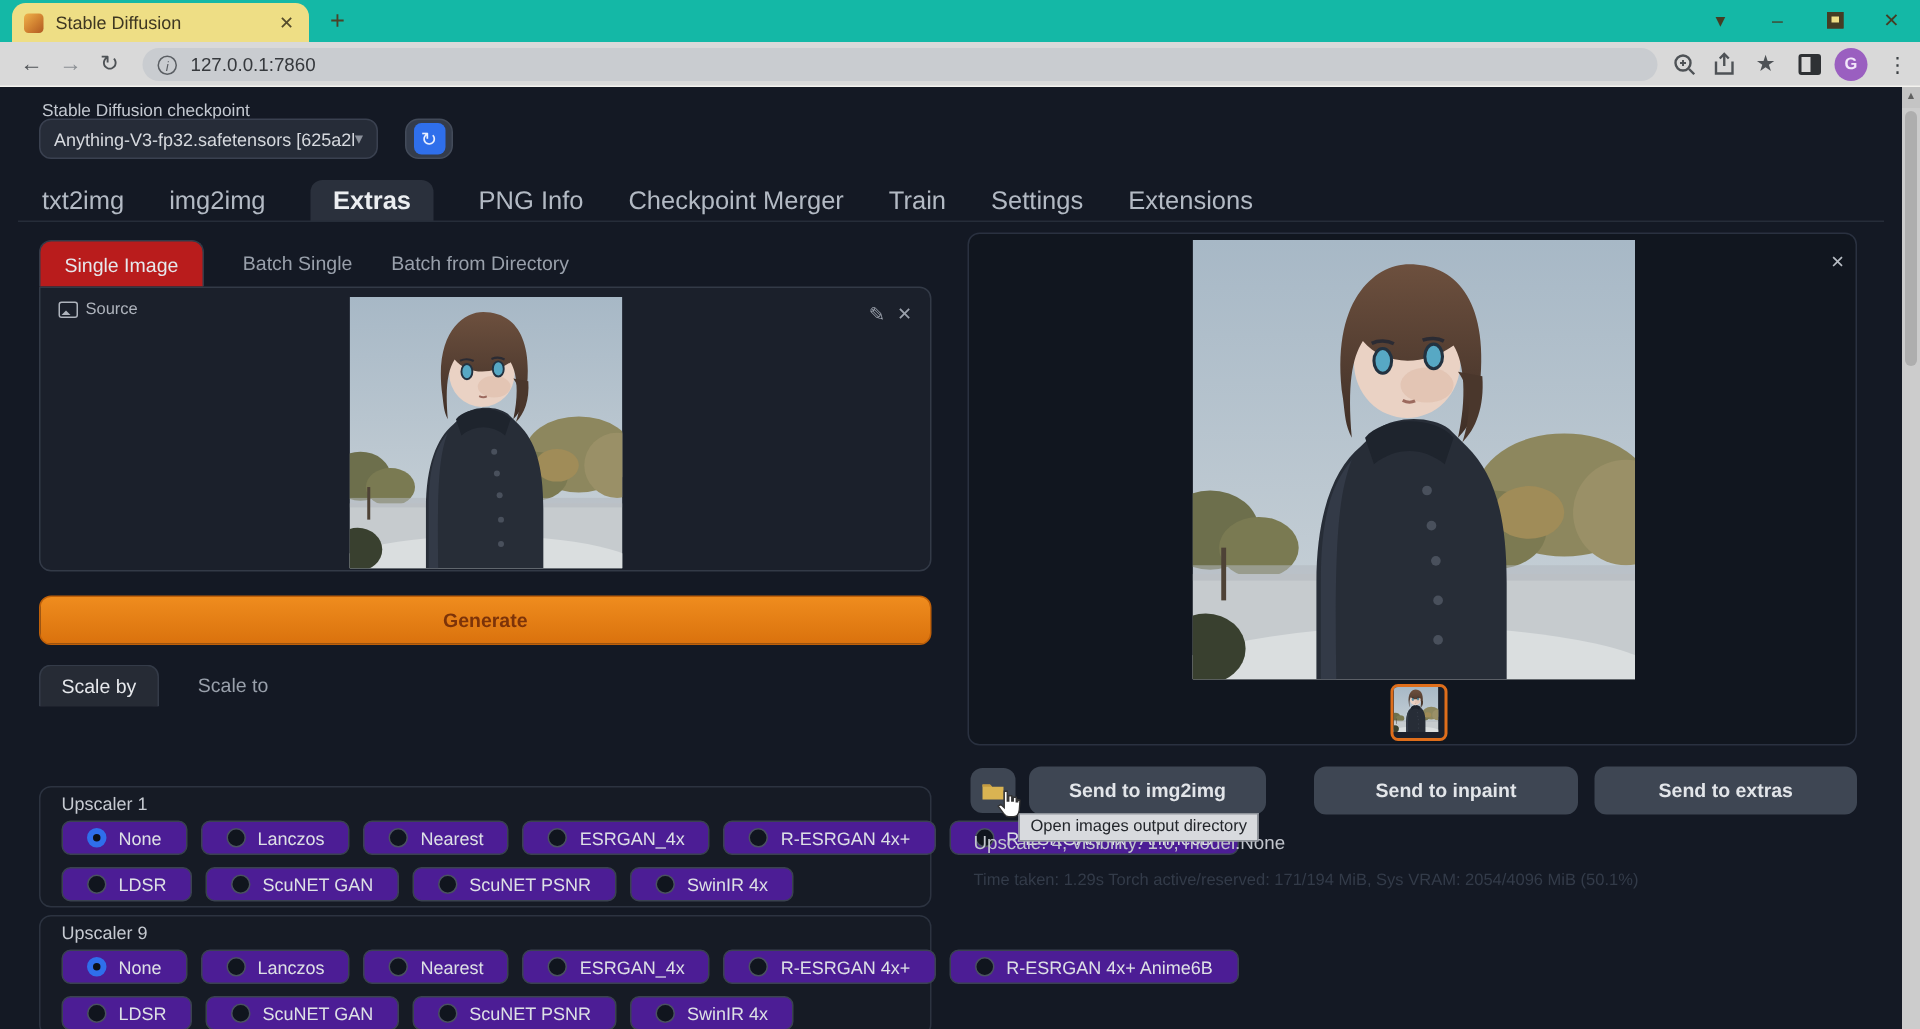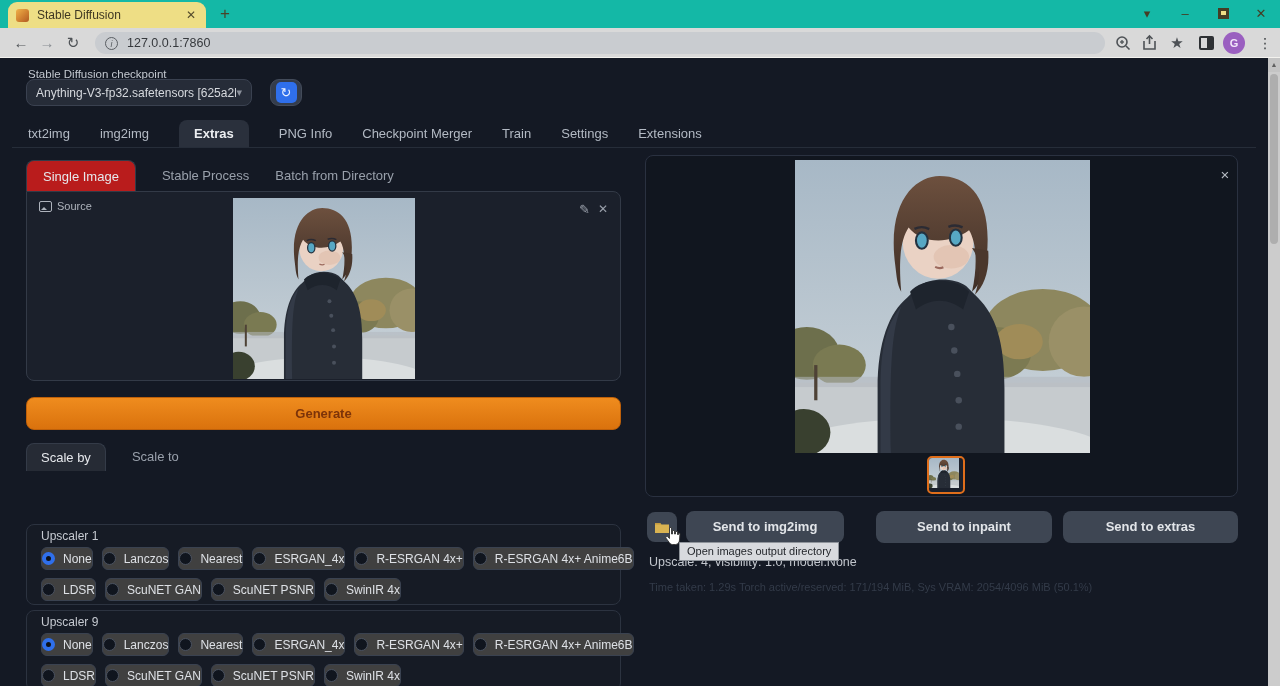--- a/index.html
+++ b/index.html
@@ -36,21 +36,21 @@
 
   .lbl{font-size:11.5px;color:#c3c8d0;}
   #ckpt-label{left:28px;top:68px;}
   #ckpt-dd{left:26px;top:79px;width:226px;height:27px;background:#262c38;border:1px solid #3a4150;border-radius:8px;display:flex;align-items:center;padding:0 9px;box-sizing:border-box;}
   #ckpt-value{font-size:12px;color:#d6d9de;flex:1;white-space:nowrap;overflow:hidden;}
   #ckpt-chevron{color:#8b919b;font-size:11px;}
   #ckpt-refresh{left:270px;top:79px;width:32px;height:27px;background:#343c4b;border:1px solid #434b5a;border-radius:9px;display:flex;align-items:center;justify-content:center;box-sizing:border-box;}
   #ckpt-refresh .bluebox{width:21px;height:21px;background:#2f6feb;border-radius:5px;color:#eaf0ff;font-size:13px;text-align:center;line-height:21px;}
 
   #maintabs{left:28px;top:120px;height:28px;display:flex;align-items:stretch;gap:30px;}
-  .mtab{font-size:13px;color:#b3bac4;line-height:28px;}
+  .mtab{font-size:17px;color:#b3bac4;line-height:28px;}
   .mtab.active{background:#2a303c;border-radius:8px 8px 0 0;padding:0 15px;color:#eceef1;font-weight:bold;}
   #tabline{left:12px;top:147px;width:1244px;height:1px;background:#262d39;}
 
   
   .subtab{font-size:13px;color:#99a0ab;line-height:31px;}
   .subtab.active{background:#b91c1c;border:1px solid #343b48;border-bottom:none;border-radius:8px 8px 0 0;padding:0 16px;color:#e6e8ec;box-sizing:border-box;}
   #subtabs{left:26px;top:160px;height:31px;display:flex;gap:26px;}
   #dropzone{left:26px;top:191px;width:595px;height:190px;background:#1b202b;border:1px solid #333a47;border-radius:0 8px 8px 8px;box-sizing:border-box;}
   #source-chip{left:12px;top:8px;display:flex;align-items:center;gap:5px;color:#aeb3bc;font-size:11px;}
   .mini-img-ic{width:11px;height:9px;border:1px solid #aeb3bc;border-radius:2px;position:relative;}
@@ -68,21 +68,21 @@
   #resizeblock{left:26px;top:470px;width:595px;height:44px;background:#171c26;border:1px solid #2c3340;border-radius:0 8px 8px 8px;box-sizing:border-box;}
   #resize-label{left:18px;top:3px;font-size:12px;color:#c6cad1;}
   #resize-num{left:500px;top:0px;width:81px;height:21px;background:#1b212c;border-radius:0 6px 0 6px;color:#d8dbdf;font-size:12px;text-align:center;line-height:21px;}
   #slider-track{left:16px;top:22px;width:561px;height:7px;background:#d7dade;border-radius:4px;}
   #slider-fill{left:16px;top:22px;width:242px;height:7px;background:#2f6feb;border-radius:4px;}
   #slider-handle{left:250px;top:18px;width:15px;height:15px;background:#2f6feb;border-radius:50%;}
 
   .upsblock{left:26px;width:595px;height:81px;background:#161b25;border:1px solid #2c3340;border-radius:8px;box-sizing:border-box;}
   .upslabel{left:14px;top:4px;font-size:12px;color:#c6cad1;}
   .pillrow{left:14px;display:flex;gap:9px;}
-  .pill{height:23px;background:#404040;border:1px solid #3a4250;border-radius:6px;display:flex;align-items:center;gap:8px;padding:0 0;box-sizing:border-box;}
+  .pill{height:23px;background:#4c1d95;border:1px solid #3a4250;border-radius:6px;display:flex;align-items:center;gap:8px;padding:0 16px;box-sizing:border-box;}
   .pill span{font-size:12px;color:#dde0e5;white-space:nowrap;}
   .radio{width:13px;height:13px;border-radius:50%;background:#10151e;border:1.5px solid #4a5260;box-sizing:border-box;flex:0 0 auto;}
   .radio.sel{border:4px solid #2f6feb;background:#0d1118;}
 
   
   #gallery{left:645px;top:155px;width:593px;height:342px;background:#11161f;border:1px solid #2a3140;border-radius:8px;box-sizing:border-box;}
   #result-img{left:795px;top:160px;width:295px;height:293px;}
   #gal-close{left:1216px;top:166px;width:18px;height:18px;color:#b7bcc3;font-size:15px;text-align:center;line-height:18px;}
   #thumb{left:927px;top:456px;width:34px;height:34px;border:2px solid #df6e1b;border-radius:5px;overflow:hidden;background:#1b202b;}
 
@@ -210,21 +210,21 @@
     <span class="mtab">PNG Info</span>
     <span class="mtab">Checkpoint Merger</span>
     <span class="mtab">Train</span>
     <span class="mtab">Settings</span>
     <span class="mtab">Extensions</span>
   </div>
   <div id="tabline" class="abs"></div>
 
   <div id="subtabs" class="abs">
     <span class="subtab active">Single Image</span>
-    <span class="subtab">Stable Process</span>
+    <span class="subtab">Batch Single</span>
     <span class="subtab">Batch from Directory</span>
   </div>
 
   <div id="dropzone" class="abs">
     <div id="source-chip" class="abs">
       <span class="mini-img-ic"></span>
       <span>Source</span>
     </div>
     <span id="dz-edit" class="abs">✎</span>
     <span id="dz-clear" class="abs">✕</span>

